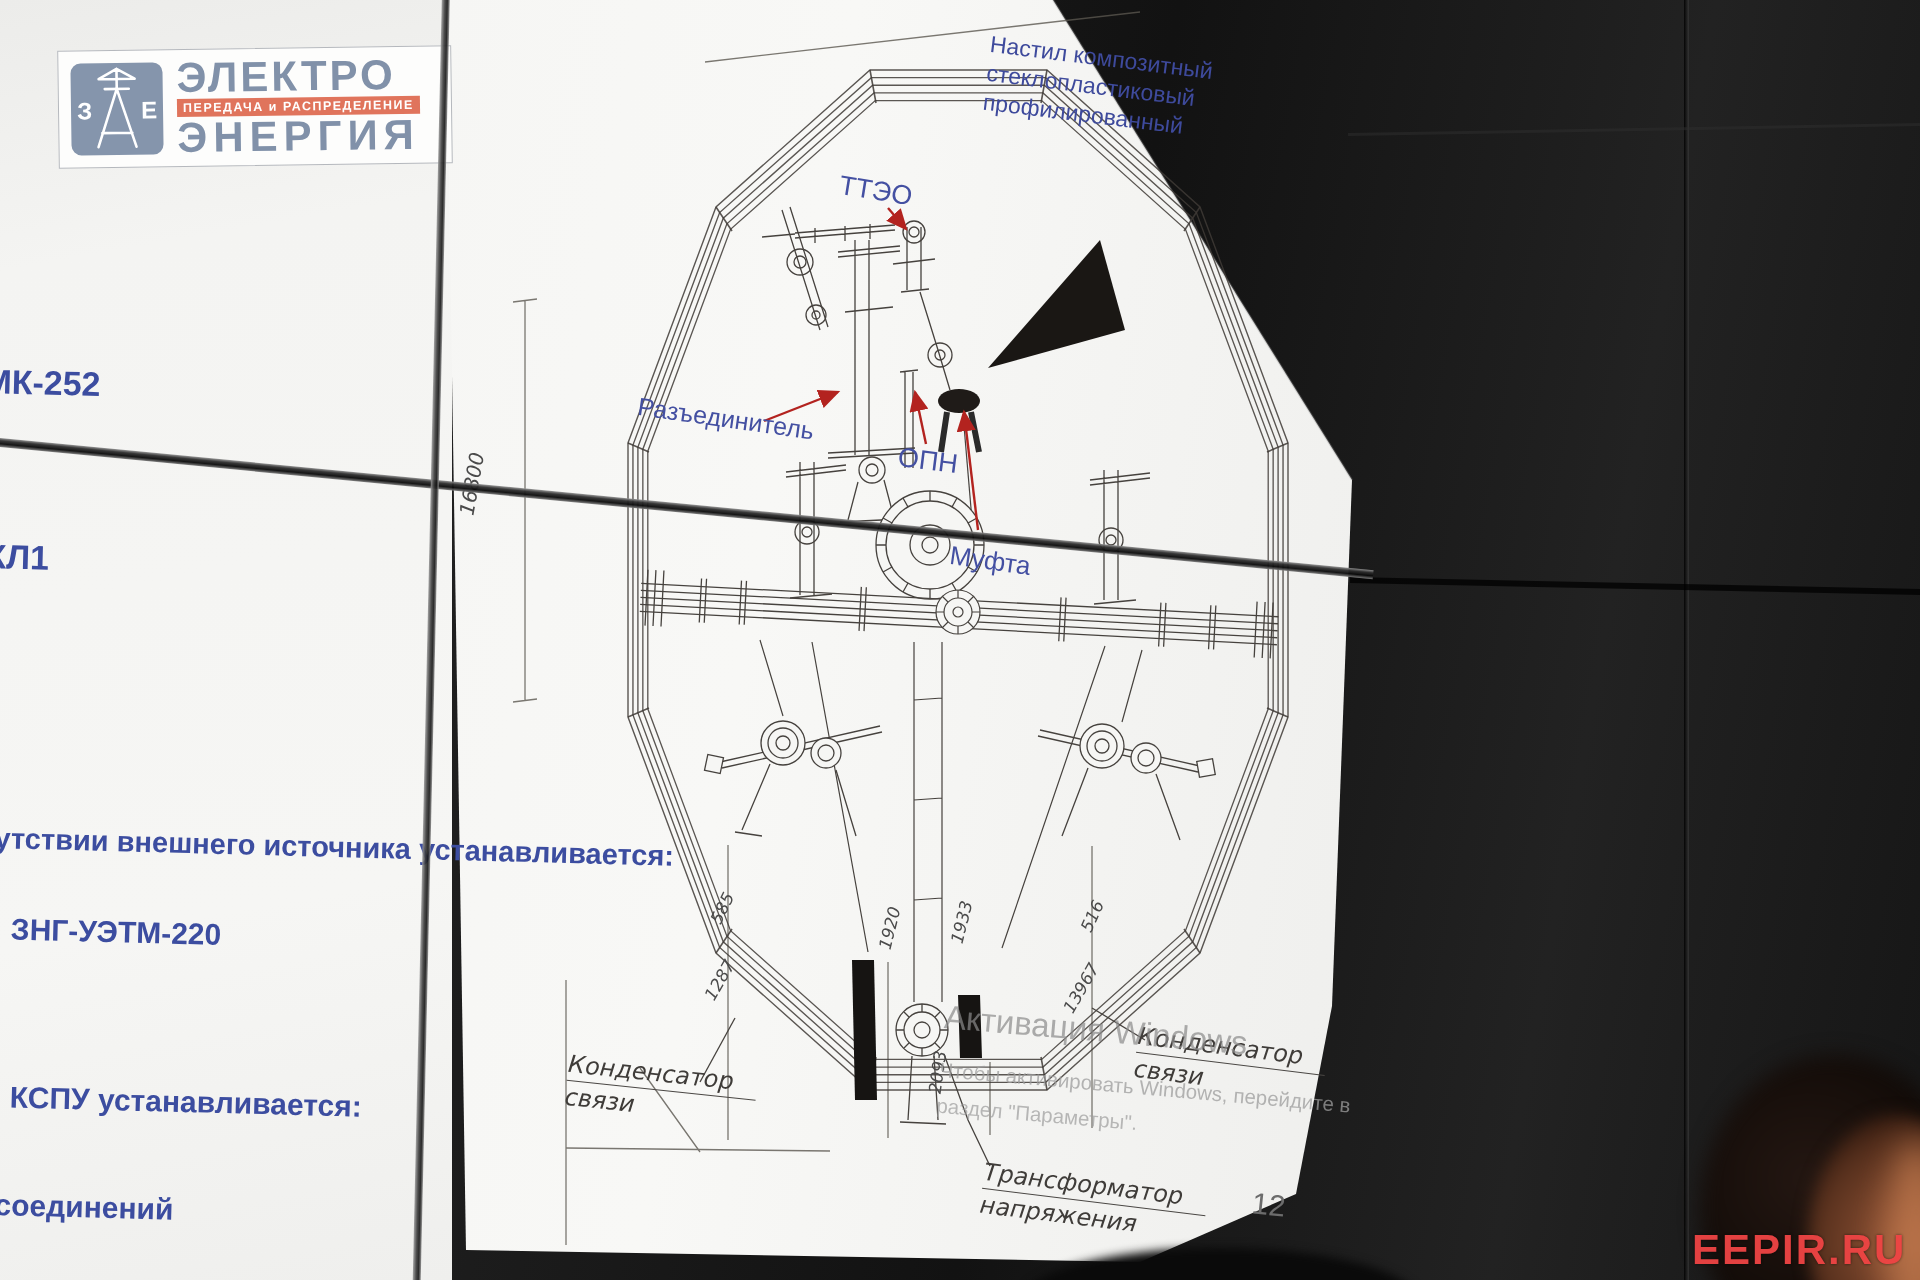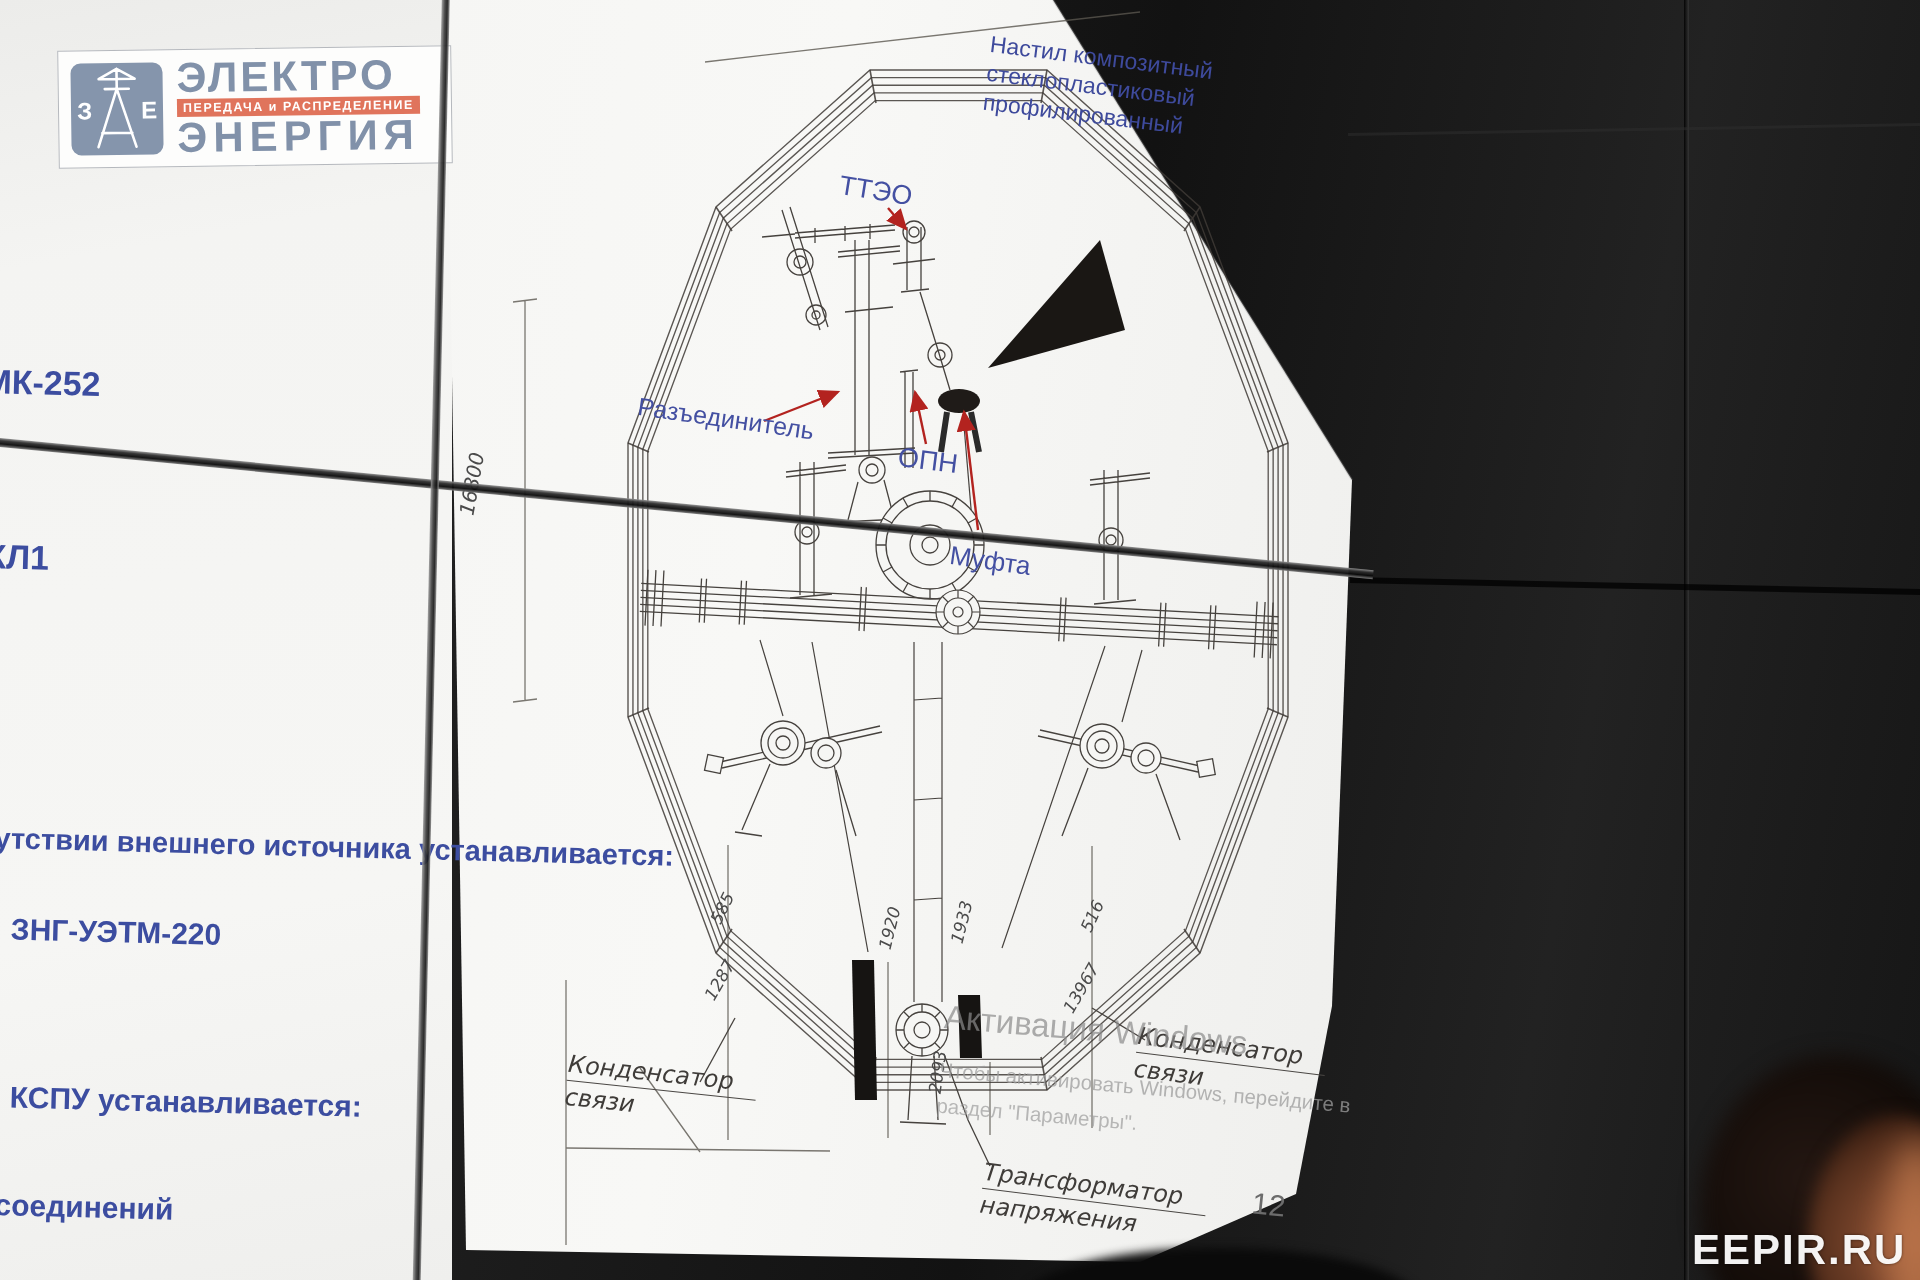--- a/index.html
+++ b/index.html
@@ -55,21 +55,21 @@
   
   .head-hair{position:absolute;left:1700px;top:1055px;width:270px;height:310px;border-radius:50%;
         background:radial-gradient(circle at 40% 40%,#241712,#0d0805 70%);filter:blur(10px);z-index:50;}
   .head-face{position:absolute;left:1808px;top:1115px;width:175px;height:250px;border-radius:50%;
         background:radial-gradient(circle at 60% 50%,#9c5a3a,#57301d 60%,#2a150c 85%);filter:blur(8px);z-index:51;}
   .head-rim{position:absolute;left:1886px;top:1140px;width:60px;height:220px;border-radius:50%;
         background:#c27a4e;filter:blur(16px);opacity:.75;z-index:52;}
   .bottom-shape{position:absolute;left:1020px;top:1248px;width:400px;height:110px;
         border-radius:50% 50% 0 0;background:#0a0a0a;filter:blur(5px);z-index:45;}
   .site-mark{position:absolute;left:1692px;top:1226px;font-size:42px;font-weight:bold;
-        letter-spacing:2px;color:#ffffff;opacity:.95;z-index:55;text-shadow:0 0 3px rgba(0,0,0,.6);}
+        letter-spacing:2px;color:#ef4444;opacity:.95;z-index:55;text-shadow:0 0 3px rgba(0,0,0,.6);}
   svg.draw{position:absolute;inset:0;z-index:3;}
   svg.draw *{vector-effect:none;}
 </style>
 </head>
 <body>
 
 <div class="stage">
 
   <div class="wall"></div>
   <div class="wall-seam-v"></div>

